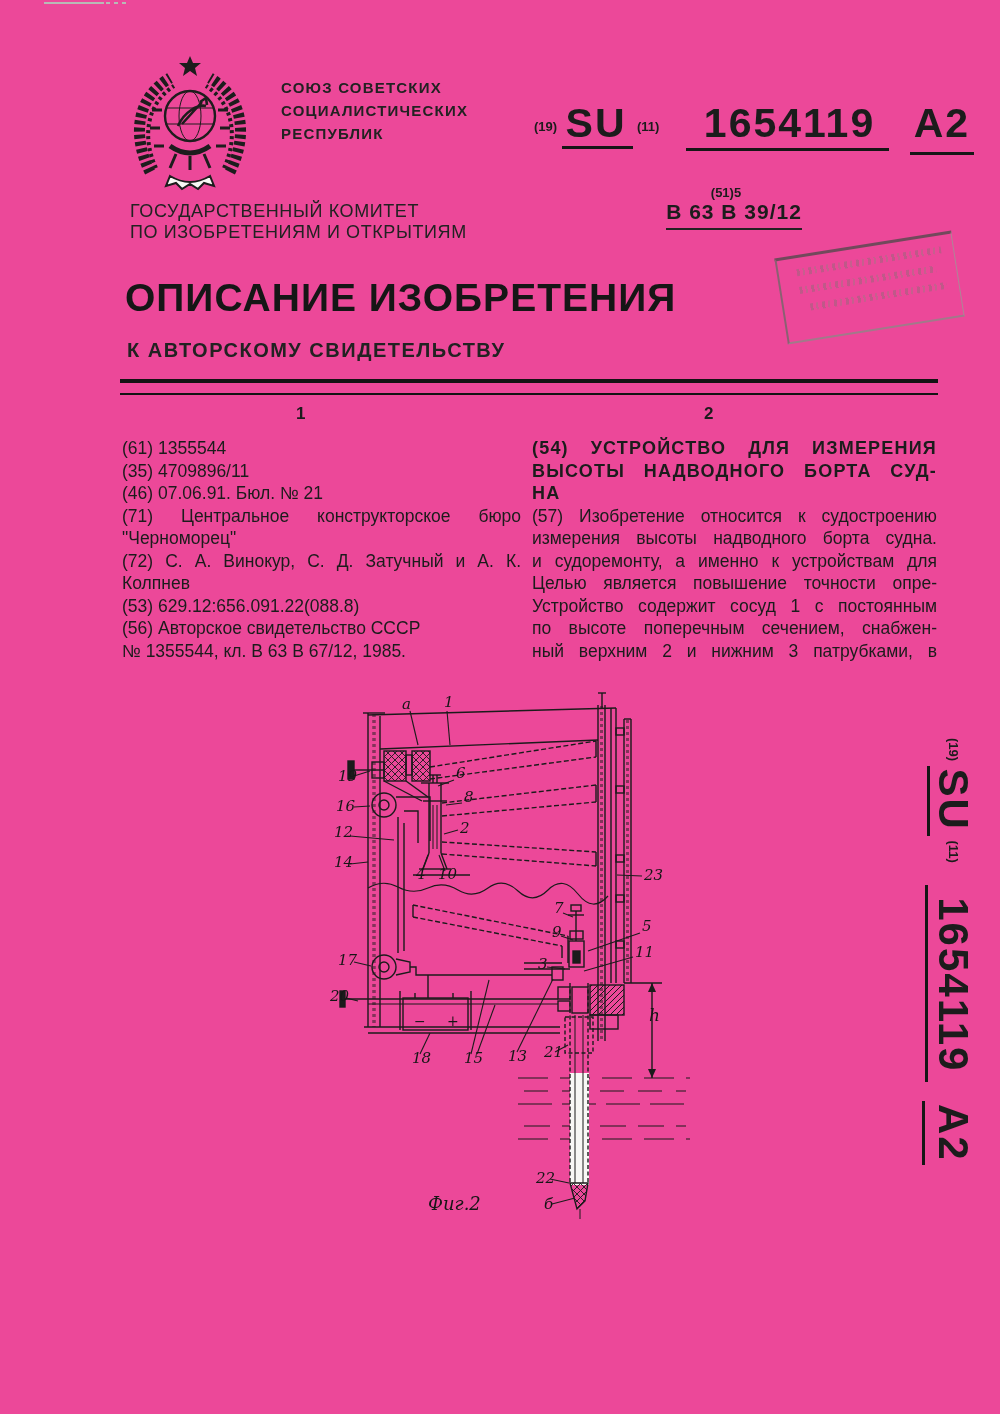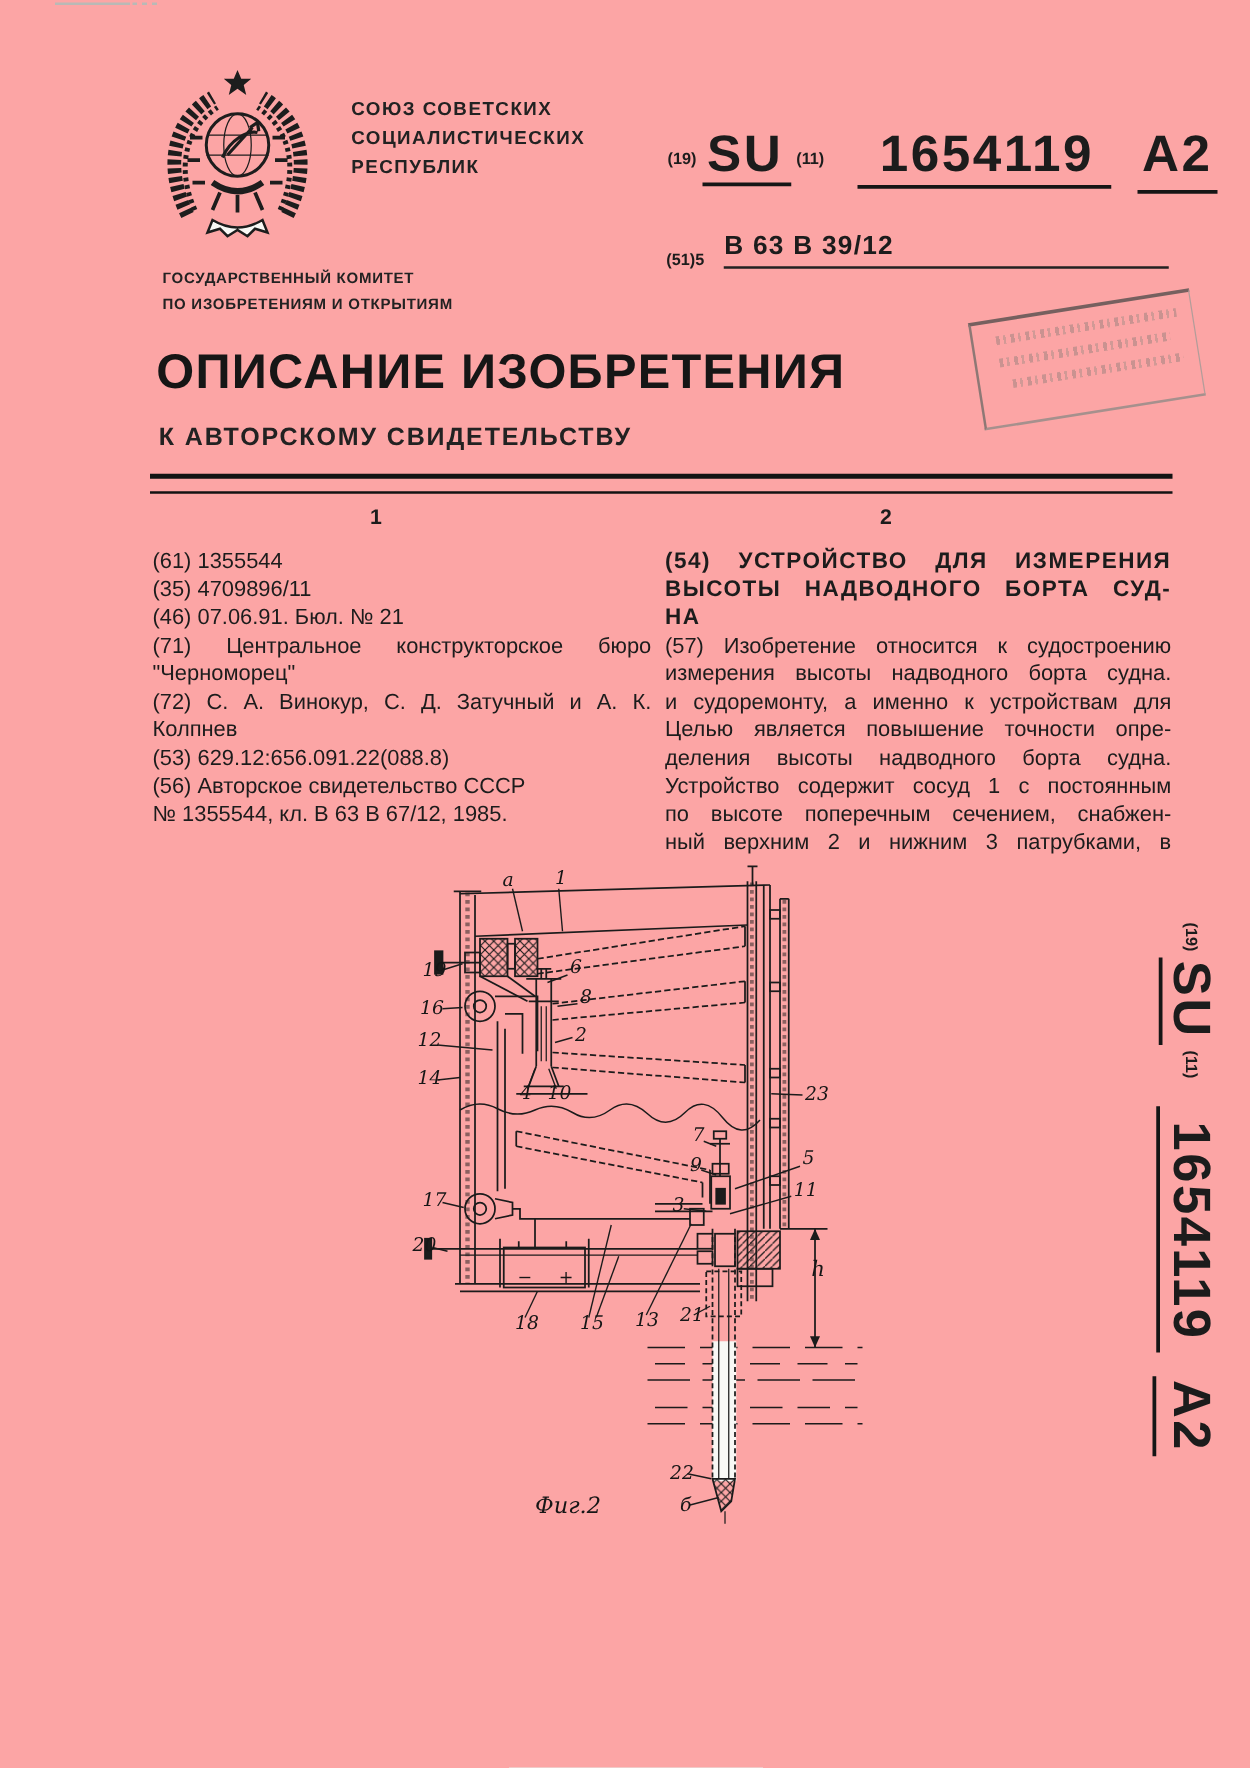--- a/index.html
+++ b/index.html
@@ -1,38 +1,38 @@
 <!DOCTYPE html>
 <html><head>
 <meta charset="utf-8">
 <style>
   html,body{margin:0;padding:0;background:#e8e8e6;}
-  .page{position:relative;width:1000px;height:1414px;margin:0 auto;background:#fca5a5;
+  .page{position:relative;width:1000px;height:1414px;margin:0 auto;background:#ec4899;
         font-family:"Liberation Sans",sans-serif;color:#1c1c1c;overflow:hidden;}
   .abs{position:absolute;}
 
   
   .scanline{position:absolute;background:#b9b9b6;height:2px;}
   .scanline.dash{background:repeating-linear-gradient(90deg,#b9b9b6 0 4px,transparent 4px 8px);}
 
   
   .emblem{left:126px;top:50px;}
 
   .country{left:281px;top:76px;font-size:15px;line-height:23px;letter-spacing:1.2px;font-weight:bold;color:#222;}
-  .committee{left:130px;top:212px;font-size:12px;line-height:21px;letter-spacing:.6px;font-weight:bold;color:#222;}
+  .committee{left:130px;top:201px;font-size:18px;line-height:21px;letter-spacing:.6px;font-weight:normal;color:#222;}
 
   
   .docid{left:534px;top:100px;white-space:nowrap;}
   .docid .code{font-size:13px;font-weight:bold;position:relative;top:-6px;}
   .docid .big{font-size:41px;font-weight:bold;letter-spacing:2px;}
   .docid .u{border-bottom:3px solid #161616;padding:0 6px 0 4px;}
   .docid .num{margin-left:22px;padding:0 14px 2px 18px;}
   .docid .kind{margin-left:16px;padding:0 4px 6px 4px;}
 
-  .ipc{left:533px;top:185px;width:402px;display:flex;align-items:flex-end;}
+  .ipc{left:533px;top:185px;width:402px;display:flex;align-items:center;flex-direction:column;}
   .ipc .code{font-size:13px;font-weight:bold;margin-right:16px;}
   .ipc .val{flex:1;font-size:21px;font-weight:bold;letter-spacing:1px;border-bottom:2px solid #222;padding-bottom:4px;}
 
   
   .stamp{left:780px;top:244px;width:176px;height:82px;transform:rotate(-9deg);
          border-top:3px solid #4a4a48;border-left:2px solid #6a6a66;border-right:1px solid #9a9a96;
          border-bottom:2px solid #8a8a86;opacity:.75;}
   .stamp .sline{margin:11px 12px 0 18px;height:7px;opacity:.5;
          background:repeating-linear-gradient(90deg,#77756f 0 3px,transparent 3px 6px,#8a877e 6px 8px,transparent 8px 12px);}
 
@@ -144,21 +144,20 @@
     <div class="invtitle">
         <div class="just">(54) УСТРОЙСТВО ДЛЯ ИЗМЕРЕНИЯ</div>
         <div class="just">ВЫСОТЫ НАДВОДНОГО БОРТА СУД-</div>
         <div>НА</div>
       </div>
     <div class="col">
         <div class="just">(57) Изобретение относится к судостроению</div>
         <div class="just">измерения высоты надводного борта судна.</div>
         <div class="just">и судоремонту, а именно к устройствам для</div>
         <div class="just">Целью является повышение точности опре-</div>
-        <div class="just">деления высоты надводного борта судна.</div>
         <div class="just">Устройство содержит сосуд 1 с постоянным</div>
         <div class="just">по высоте поперечным сечением, снабжен-</div>
         <div class="just">ный верхним 2 и нижним 3 патрубками, в</div>
       </div>
   </div>
 
   <svg class="abs figure" width="390" height="565" viewBox="0 0 390 565">
     <defs>
       <pattern id="xh" width="7" height="7" patternUnits="userSpaceOnUse">
         <path d="M0,7 L7,0 M0,0 L7,7" stroke="#1b1b1b" stroke-width="0.9"></path>

